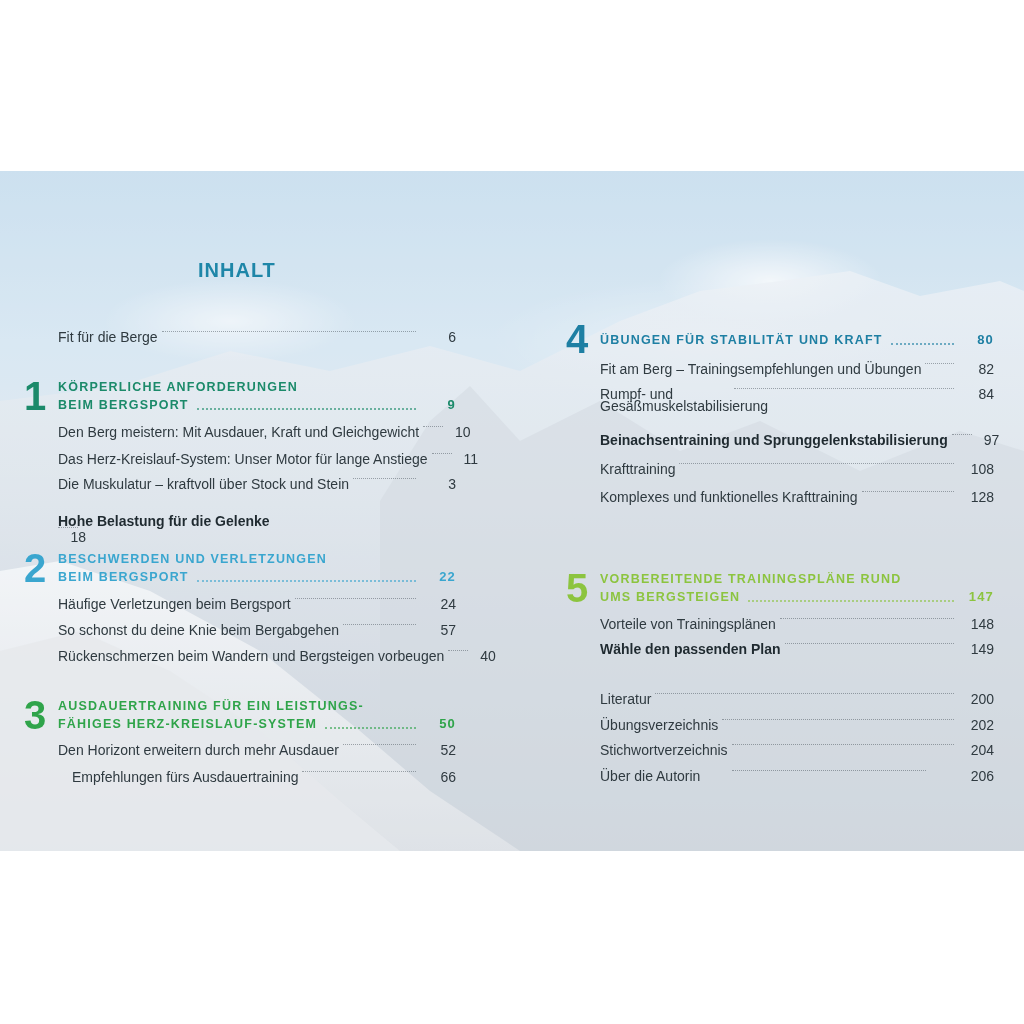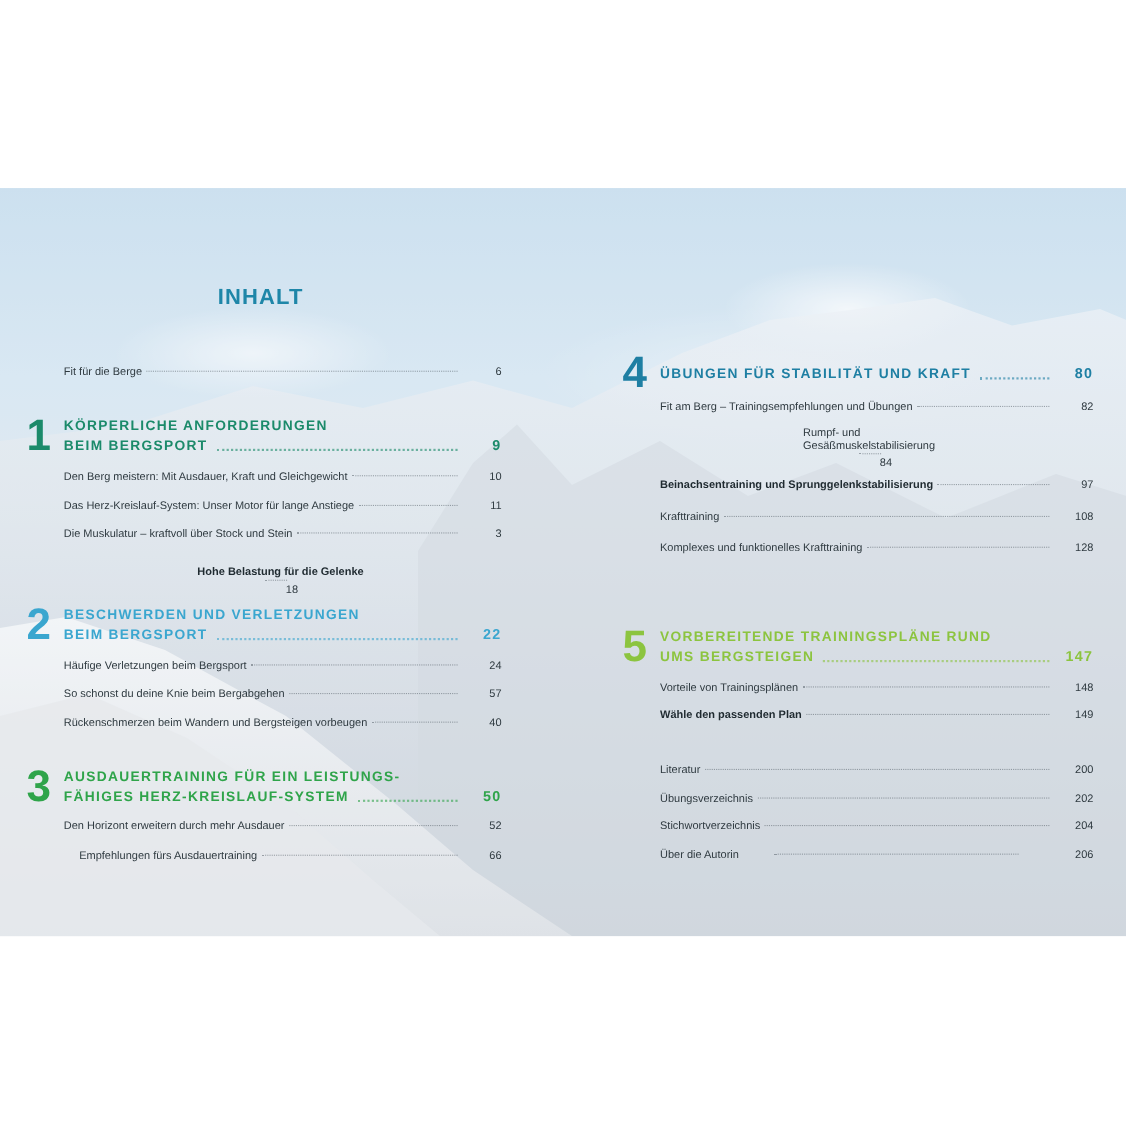--- a/index.html
+++ b/index.html
@@ -24,29 +24,29 @@
   .toc-title {
     position: absolute; left: 198px; top: 88px;
     font-size: 20px; font-weight: bold; letter-spacing: 1px; color: #1e86a8;
   }
   .col { position: absolute; }
   .col-left { left: 24px; width: 432px; }
   .col-right { left: 566px; width: 428px; }
 
   .entry {
     position: absolute; left: 34px; right: 0; height: 16px;
-    display: flex; align-items: center; font-size: 10px; color: #2f3a40; line-height: 12px;
+    display: flex; align-items: flex-start; font-size: 14px; color: #2f3a40; line-height: 12px;
   }
   .entry .label { white-space: nowrap; padding-right: 4px; }
   .entry .leader {
     flex: 1; border-bottom: 1.5px dotted rgba(60,70,80,0.45); margin-bottom: 3px; margin-right: 12px; min-width: 20px;
   }
   .entry .page { width: 28px; text-align: right; white-space: nowrap; }
   .entry.bold .label { font-weight: bold; color: #1f2a30; }
-  .entry.two-line { height: 30px; flex-direction: column; }
+  .entry.two-line { height: 30px; }
   .entry.two-line .label { white-space: normal; width: 130px; }
 
   .chapter { position: absolute; left: 0; right: 0; height: 40px; }
   .chapter .num {
     position: absolute; left: 0; top: 0; font-size: 40px; line-height: 40px; font-weight: bold;
   }
   .chapter .heading {
     position: absolute; left: 34px; right: 0; top: 2px; font-size: 12.5px; font-weight: bold;
     letter-spacing: 1.2px; line-height: 18px; text-transform: uppercase;
   }

